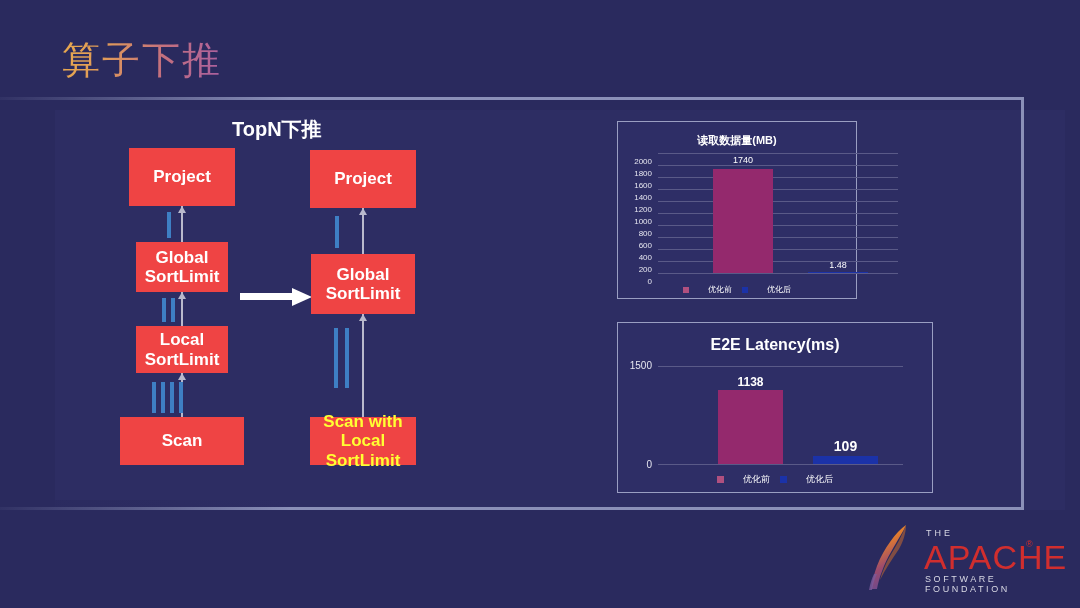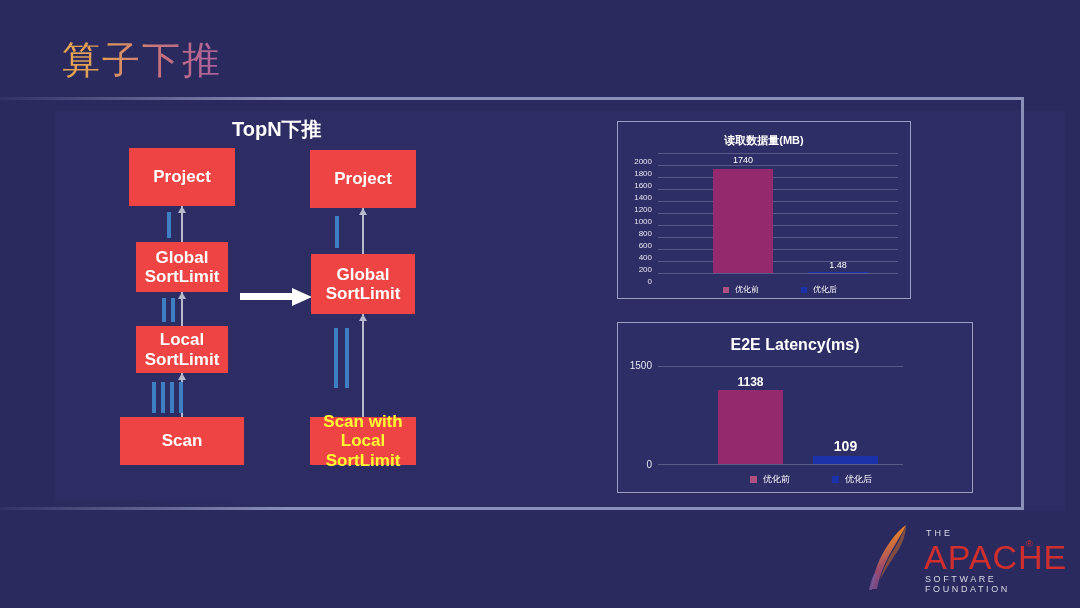--- a/index.html
+++ b/index.html
@@ -150,21 +150,21 @@
   }
   .legend {
     position: absolute;
     left: 0; right: 0;
     display: flex;
     justify-content: center;
     align-items: center;
     gap: 10px;
     color: #ffffff;
   }
-  .legend-item { display: flex; align-items: center; gap: 6px; margin-left: 32px; }
+  .legend-item { display: flex; align-items: center; gap: 19px; }
   .legend-swatch { display: inline-block; }
 
   
   .logo { position: absolute; left: 866px; top: 522px; width: 180px; height: 70px; }
   .logo-the {
     position: absolute; left: 60px; top: 6px;
     color: #d8d8e4; font-size: 9px; letter-spacing: 3px;
   }
   .logo-apache {
     position: absolute; left: 58px; top: 16px;
@@ -232,21 +232,21 @@
 
     <div class="connector" style="left:362px; top:314px; height:103px;"></div>
     <div class="tick" style="left:334px; top:328px; height:60px;"></div>
     <div class="tick" style="left:345px; top:328px; height:60px;"></div>
 
     <div class="node highlight" style="left:310px; top:417px; width:106px; height:48px; white-space:pre-line;">Scan with
 Local
 SortLimit</div>
   </div>
 
-  <div class="chart-box" style="left:617px; top:121px; width:294px; height:178px;">
+  <div class="chart-box" style="left:617px; top:121px; width:240px; height:178px;">
 
     <div class="chart-title" style="top:11px; font-size:11px;">读取数据量(MB)</div>
 
     <div class="plot" style="left:40px; top:31px; width:240px; height:120px;">
       <div class="gridline" style="top:0px;"></div>
       <div class="gridline" style="top:12px;"></div>
       <div class="gridline" style="top:24px;"></div>
       <div class="gridline" style="top:36px;"></div>
       <div class="gridline" style="top:48px;"></div>
       <div class="gridline" style="top:60px;"></div>
@@ -280,21 +280,21 @@
         <span class="legend-swatch" style="width:6px; height:6px; background:#b0507f;"></span>
         <span>优化前</span>
       </span>
       <span class="legend-item">
         <span class="legend-swatch" style="width:6px; height:6px; background:#1b32a8;"></span>
         <span>优化后</span>
       </span>
     </div>
   </div>
 
-  <div class="chart-box" style="left:617px; top:322px; width:356px; height:171px;padding-left:42px;">
+  <div class="chart-box" style="left:617px; top:322px; width:316px; height:171px;padding-left:42px;">
 
     <div class="chart-title" style="top:13px; font-size:16px;">E2E Latency(ms)</div>
 
     <div class="plot" style="left:40px; top:43px; width:245px; height:98px;">
       <div class="gridline" style="top:0px;"></div>
       <div class="gridline" style="top:98px;"></div>
 
       <div class="bar" style="left:60px; width:65px; height:74px; background:#94296d;"></div>
       <div class="bar" style="left:155px; width:65px; height:8px; background:#1b32a8;"></div>
     </div>

